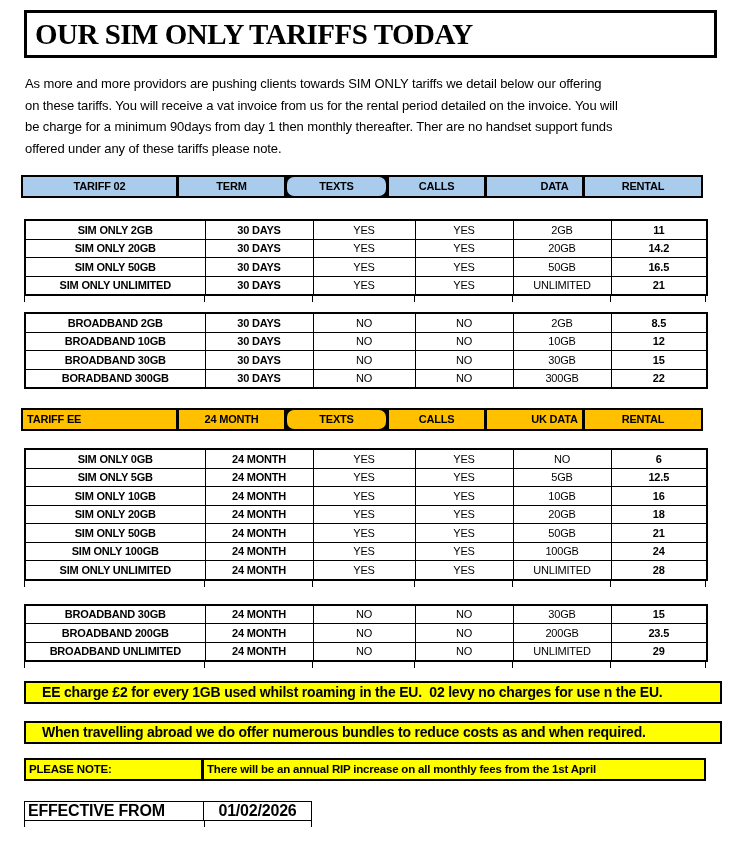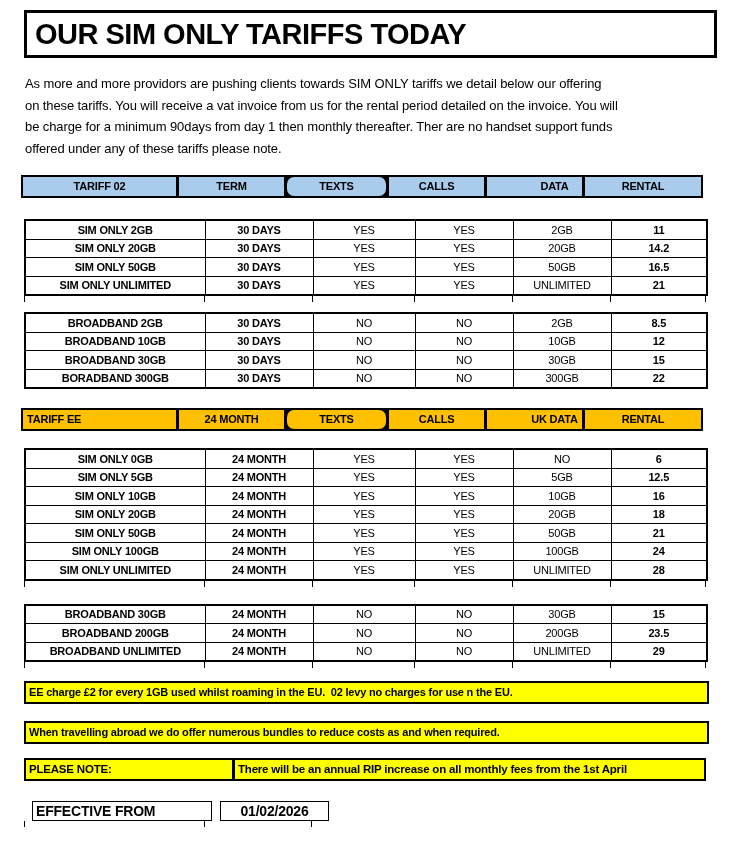--- a/index.html
+++ b/index.html
@@ -9,21 +9,21 @@
     color:#000;position:relative;
   }
   .page{padding:10px 0 0 24px;width:710px;}
 
   
   .title-box{
     width:679px;height:42px;border:3px solid #000;
     display:flex;align-items:center;padding-left:8px;box-sizing:content-box;
   }
   .title-box h1{
-    margin:0;font-size:29px;font-weight:700;letter-spacing:-0.5px;white-space:nowrap;
+    margin:0;font-size:29px;font-weight:700;letter-spacing:-0.5px;white-space:nowrap;font-family:Liberation Serif, serif;
   }
 
   
   .intro{
     margin:15px 18px 0 1px;font-size:13px;line-height:21.5px;
     white-space:pre-line;letter-spacing:-0.1px;
   }
 
   
   .c1{width:180px;} .c2{width:108px;} .c3{width:102px;}
@@ -63,41 +63,41 @@
   .stub div{box-sizing:border-box;border-left:1px solid #000;height:6px;}
   .stub div:last-child{border-right:1px solid #000;}
   .stub.short{width:289px;}
 
   .gap10{margin-top:10px;} .gap13{margin-top:13px;} .gap14{margin-top:14px;}
   .gap17{margin-top:17px;} .gap19{margin-top:19px;} .gap20{margin-top:20px;} .gap21{margin-top:21px;}
 
   
   .note{
     width:678px;border:2px solid #000;background:var(--yellow,#FFFF00);
-    height:19px;line-height:19px;font-size:11px;font-weight:700;
-    padding-left:3px;white-space:pre;letter-spacing:-0.2px;
+    height:19px;line-height:19px;font-size:14px;font-weight:700;
+    padding-left:16px;white-space:pre;letter-spacing:-0.2px;
   }
 
   
   .pn-row{
     display:flex;gap:3px;background:#000;border:2px solid #000;width:678px;
   }
   .pn-row .pcell{
     background:var(--yellow,#FFFF00);height:19px;line-height:19px;
     font-size:11.5px;font-weight:700;padding-left:3px;box-sizing:border-box;
     white-space:nowrap;letter-spacing:-0.2px;
   }
-  .pn-left{width:206px;}
+  .pn-left{width:175px;}
   .pn-right{flex:1;}
 
   
   .eff-row{display:flex;width:682px;}
   .eff-row .ecell{
     box-sizing:border-box;border:1px solid #000;height:20px;line-height:18px;
-    font-size:14px;font-weight:700;background:#fff;letter-spacing:-0.2px;margin-left:8px;
+    font-size:16px;font-weight:700;background:#fff;letter-spacing:-0.2px;
   }
   .eff-label{width:180px;text-align:left;padding-left:3px;}
   .eff-date{width:109px;margin-left:-1px;text-align:center;}
 </style>
 </head>
 <body>
 
 <div class="page">
 
   <div class="title-box">

